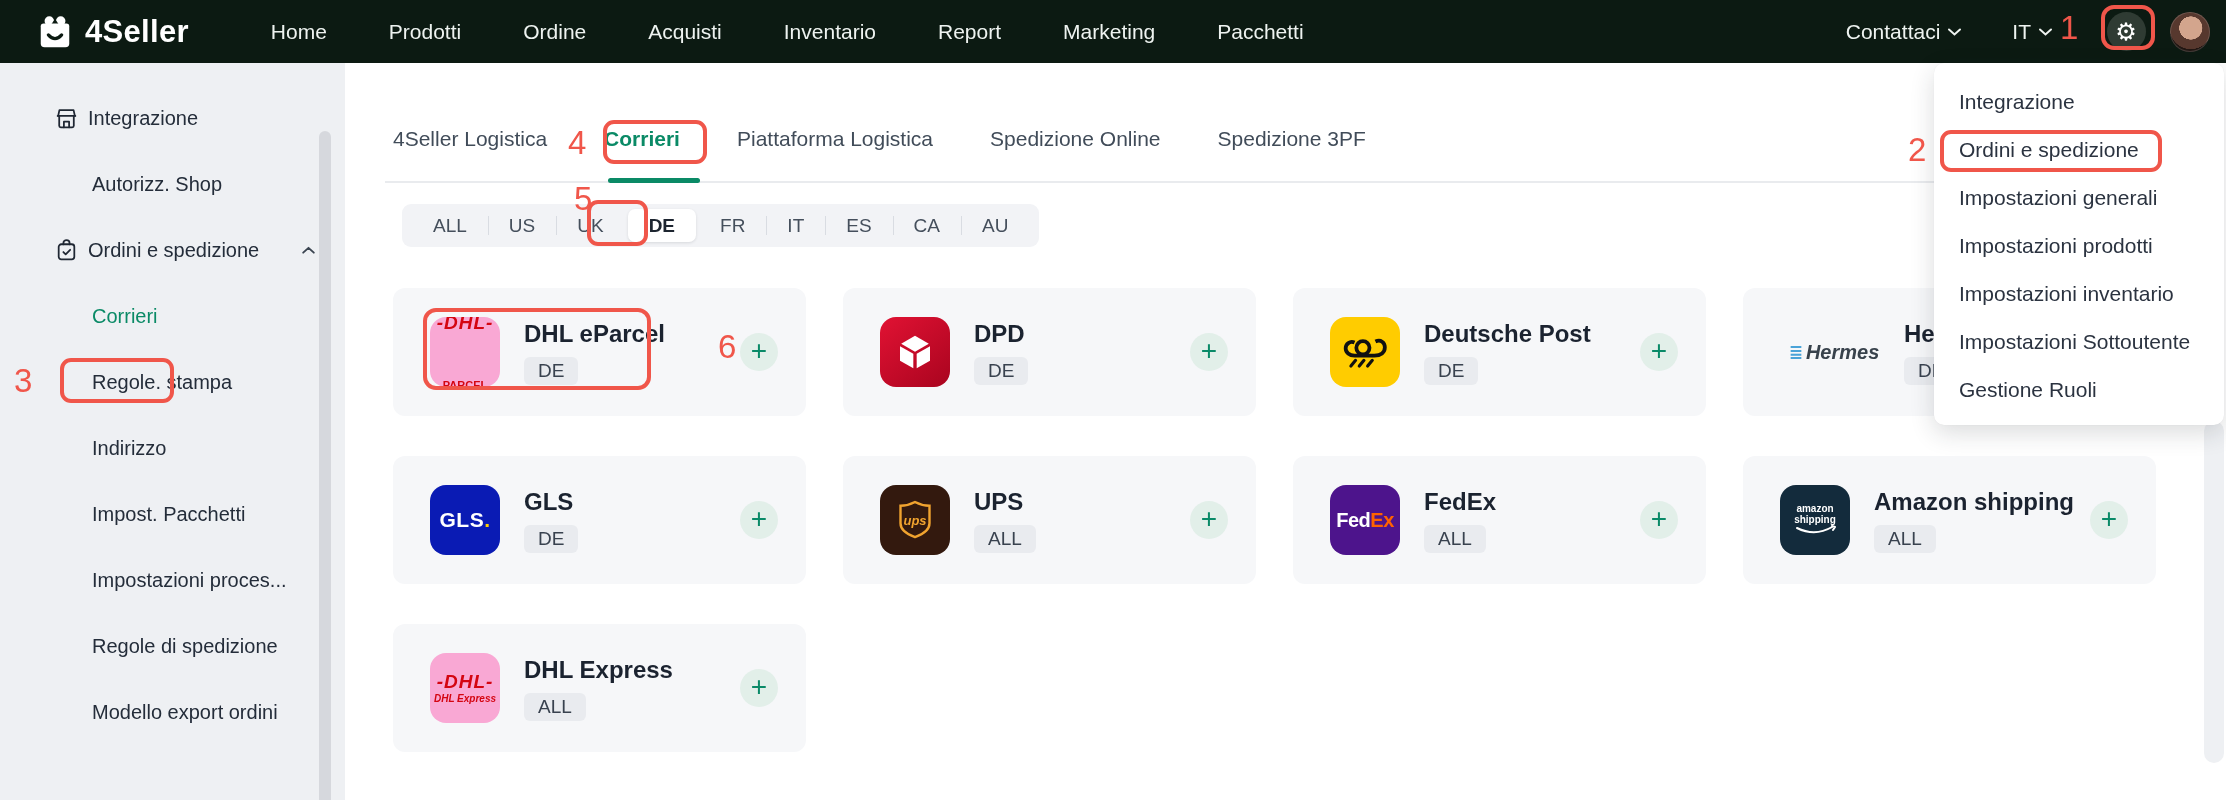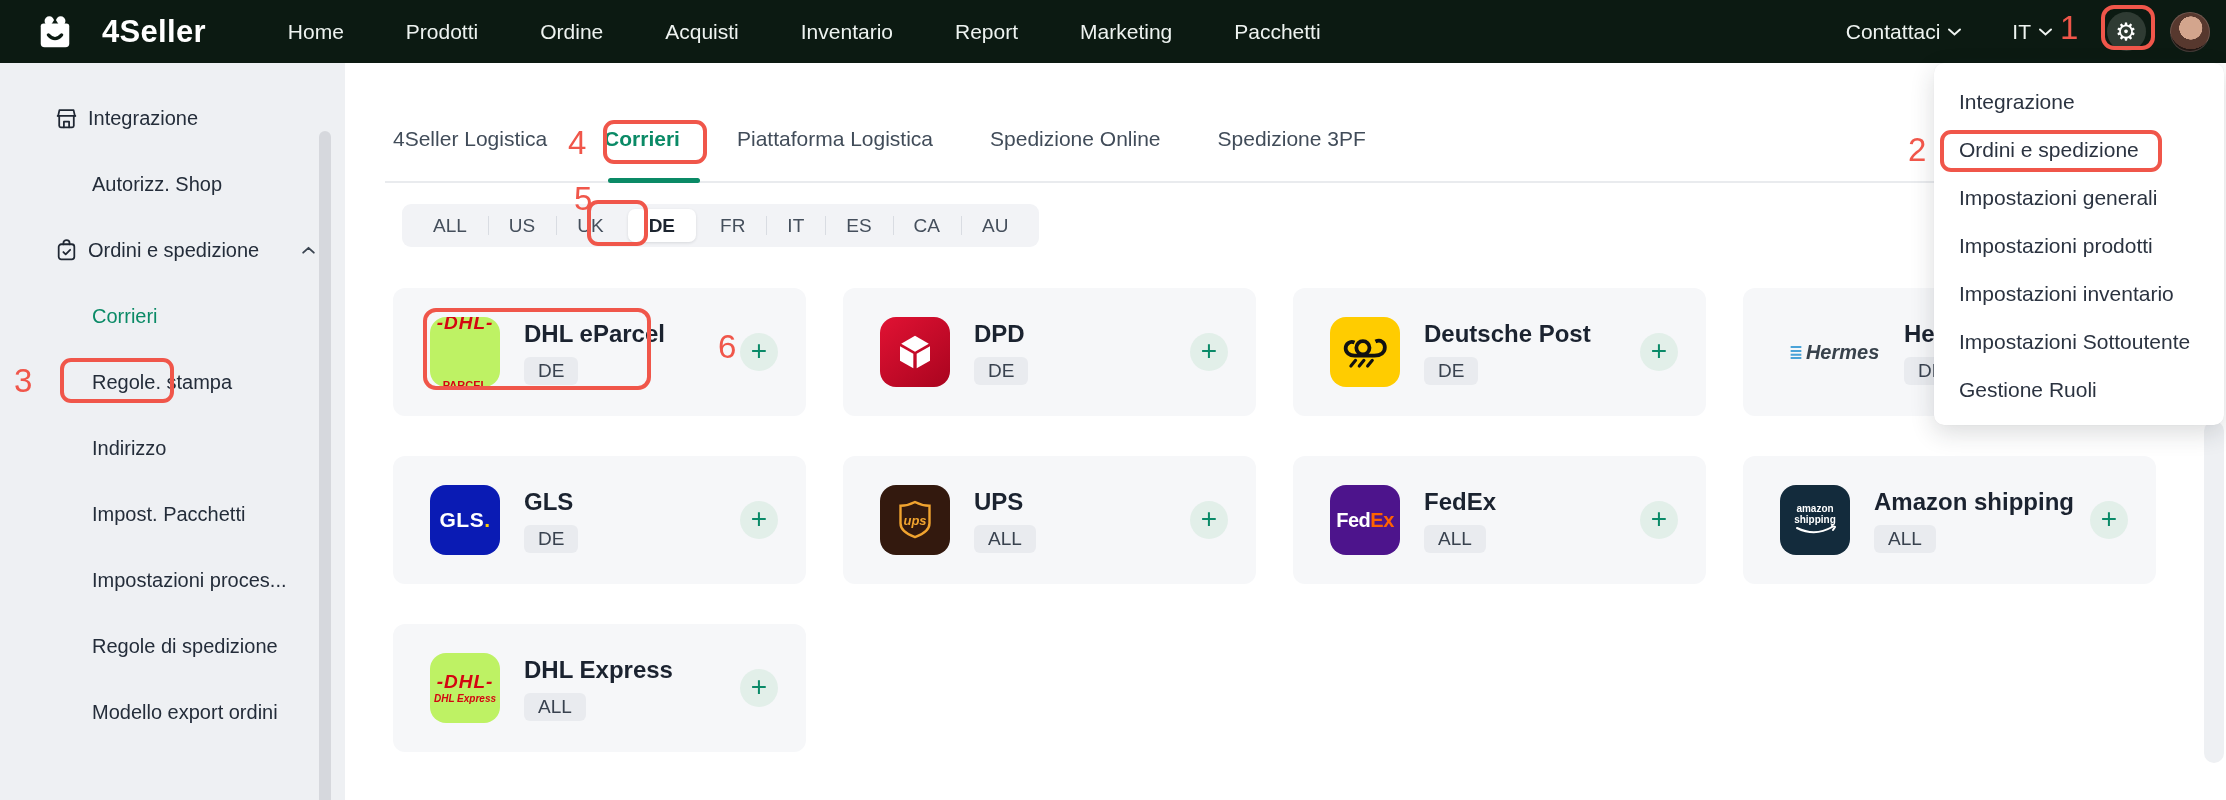--- a/index.html
+++ b/index.html
@@ -1,21 +1,21 @@
 <!DOCTYPE html>
 <html><head>
 <meta charset="utf-8">
 <style>
   html,body{margin:0;padding:0;background:#fff;}
   .stage{position:relative;width:2226px;height:800px;overflow:hidden;background:#fff;
          font-family:"Liberation Sans","DejaVu Sans",sans-serif;-webkit-font-smoothing:antialiased;}
 
   
   .navbar{position:absolute;left:0;top:0;right:0;height:63px;background:#0c1a12;display:flex;align-items:center;z-index:40;}
-  .brand{display:flex;align-items:center;gap:28px;margin-left:36px;}
+  .brand{display:flex;align-items:center;gap:11px;margin-left:36px;}
   .brand-text{color:#fff;font-size:31px;font-weight:700;letter-spacing:.3px;}
   .nav-menu{display:flex;gap:62px;margin-left:82px;}
   .nav-item{color:#eef3f0;font-size:21px;cursor:pointer;white-space:nowrap;}
   .nav-right{margin-left:auto;display:flex;align-items:center;margin-right:16px;}
   .nav-link{color:#eef3f0;font-size:21px;display:flex;align-items:center;gap:7px;cursor:pointer;}
   .lang{margin-left:50px;}
   .gear-wrap{margin-left:46px;width:54px;height:45px;display:flex;align-items:center;justify-content:center;}
   .gear-circle{width:39px;height:39px;border-radius:50%;background:#2f3b33;display:flex;align-items:center;justify-content:center;}
   .gear-glyph{font-family:"DejaVu Sans",sans-serif;font-size:24px;color:#fff;line-height:1;}
   .avatar{width:40px;height:40px;border-radius:50%;margin-left:17px;
@@ -51,21 +51,21 @@
         padding-left:37px;box-sizing:border-box;}
   .logo{width:70px;height:70px;border-radius:16px;margin-right:24px;flex:none;display:flex;flex-direction:column;
         align-items:center;justify-content:center;overflow:hidden;}
   .card-name{font-size:24px;font-weight:600;color:#1b2330;white-space:nowrap;}
   .badge{display:inline-block;margin-top:9px;background:#e9ebef;border-radius:6px;padding:3px 14px;font-size:19px;color:#39424f;}
   .add-btn{position:absolute;right:28px;top:50%;transform:translateY(-50%);width:38px;height:38px;border-radius:50%;
            background:#e2efe9;color:#0a8a68;font-size:28px;font-weight:300;display:flex;align-items:center;
            justify-content:center;cursor:pointer;line-height:1;padding-bottom:2px;box-sizing:border-box;}
 
   
-  .logo-dhl-parcel,.logo-dhl-express{background:#bef264;}
+  .logo-dhl-parcel,.logo-dhl-express{background:#f9a8d4;}
   .dhl-line1{color:#D40511;font-weight:800;font-style:italic;font-size:19px;letter-spacing:1px;line-height:1;}
   .dhl-line1::before,.dhl-line1::after{content:"‑";font-weight:800;}
   .dhl-line2{color:#D40511;font-size:10px;font-weight:700;margin-top:3px;line-height:1;white-space:nowrap;}
   .logo-dpd{background:linear-gradient(140deg,#e11233,#a9041f);}
   .logo-deutsche-post{background:#FFCC00;}
   .logo-hermes{background:transparent;width:108px;flex-direction:row;margin-right:16px;}
   .hermes-swoosh{color:#4aa3d8;font-size:17px;font-weight:700;margin-right:3px;font-style:italic;}
   .hermes-text{font-style:italic;font-weight:700;color:#38424c;font-size:20px;}
   .logo-gls{background:#0a1bb4;}
   .gls-text{color:#fff;font-weight:800;font-size:21px;letter-spacing:.5px;}

